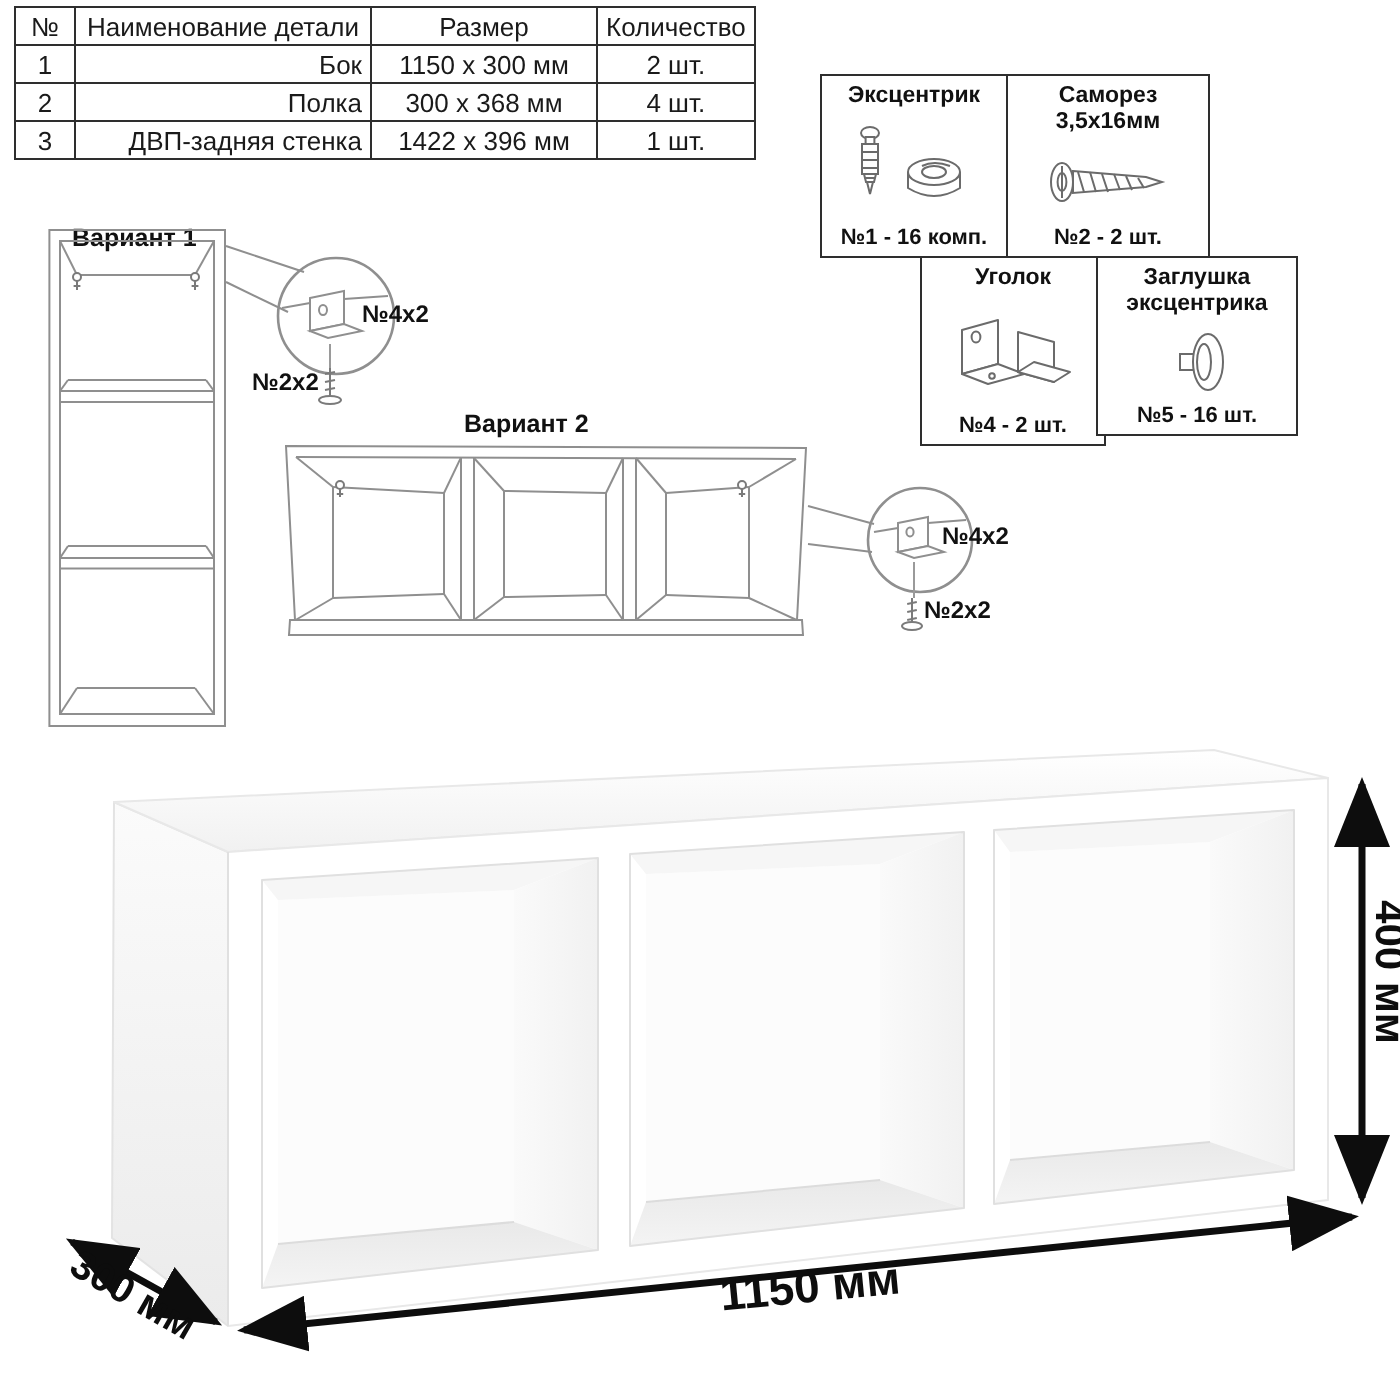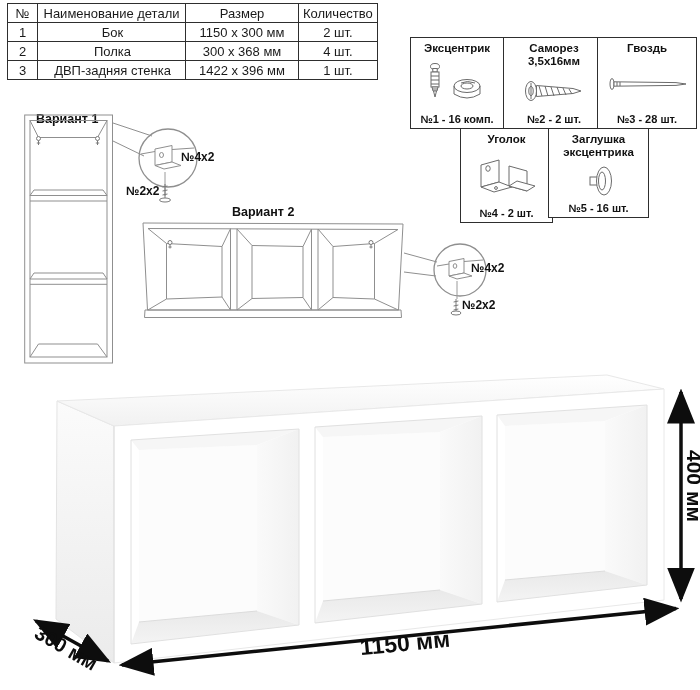--- a/index.html
+++ b/index.html
@@ -3,21 +3,21 @@
 <meta charset="utf-8">
 <style>
   html,body{margin:0;padding:0;background:#fff;}
   #sheet{position:relative;width:700px;height:690px;background:#fff;overflow:hidden;
          font-family:"Liberation Sans",sans-serif;color:#111;}
   .abs{position:absolute;}
   
   table.parts{border-collapse:collapse;table-layout:fixed;font-size:13px;color:#1a1a1a;}
   table.parts td,table.parts th{border:1px solid #2e2e2e;height:18px;padding:0 4px;
       font-weight:normal;text-align:center;white-space:nowrap;overflow:hidden;}
-  table.parts td.name{text-align:center;padding-left:6px;}
+  table.parts td.name{text-align:right;padding-left:6px;}
   
   .hwcell{position:absolute;border:1px solid #2e2e2e;background:#fff;box-sizing:border-box;
       display:flex;flex-direction:column;align-items:center;justify-content:space-between;
       padding:4px 2px 3px 2px;}
   .hwtitle{font-size:11.5px;font-weight:bold;line-height:1.15;text-align:right;}
   .hwcount{font-size:11px;font-weight:bold;text-align:center;}
   .hwicon{flex:1;display:flex;align-items:center;justify-content:center;}
   .vtitle{font-size:12.5px;font-weight:bold;}
   .clabel{font-size:12px;font-weight:bold;text-align:right;}
   .dim{font-weight:bold;color:#0d0d0d;text-align:center;}
@@ -97,35 +97,20 @@
           <ellipse cx="10" cy="17" rx="2.2" ry="4.5" fill="none"></ellipse>
           <line x1="10" y1="9" x2="10" y2="25"></line>
           <path d="M15.5,11.5 L52,14.5 L60,17 L52,19.5 L15.5,22.5 Z"></path>
           <path d="M18,12 l3,10 M24,12 l3,10 M30,13 l3,9 M36,13 l3,8 M42,14 l3,7 M48,15 l3,5" fill="none"></path>
         </g>
       </svg>
     </div>
     <div class="hwcount">№2 - 2 шт.</div>
   </div>
 
-  <div class="hwcell" style="left:597px;top:37px;width:100px;height:92px;">
-    <div class="hwtitle">Гвоздь</div>
-    <div class="hwtitle"></div>
-    <div class="hwicon">
-      <svg width="86" height="24" viewBox="0 0 86 24">
-        <g stroke="#6b6b6b" fill="#fff" stroke-width="1">
-          <ellipse cx="8" cy="12" rx="2" ry="5.5"></ellipse>
-          <path d="M10,9.8 L72,10.6 L82,12 L72,13.4 L10,14.2 Z"></path>
-          <line x1="13" y1="10" x2="13" y2="14"></line>
-            <line x1="16" y1="10" x2="16" y2="14"></line>
-        </g>
-      </svg>
-    </div>
-    <div class="hwcount">№3 - 28 шт.</div>
-  </div>
 
   <div class="hwcell" style="left:460px;top:128px;width:93px;height:95px;">
     <div class="hwtitle">Уголок</div>
     <div class="hwtitle"></div>
     <div class="hwicon">
       <svg width="64" height="44" viewBox="0 0 64 44">
         <g stroke="#6b6b6b" fill="#fff" stroke-width="1" stroke-linejoin="round">
           <polygon points="6,10 24,5 24,27 6,32"></polygon>
           <ellipse cx="13" cy="13.5" rx="2.2" ry="2.8" fill="none"></ellipse>
           <polygon points="6,32 24,27 37,32 19,37"></polygon>

